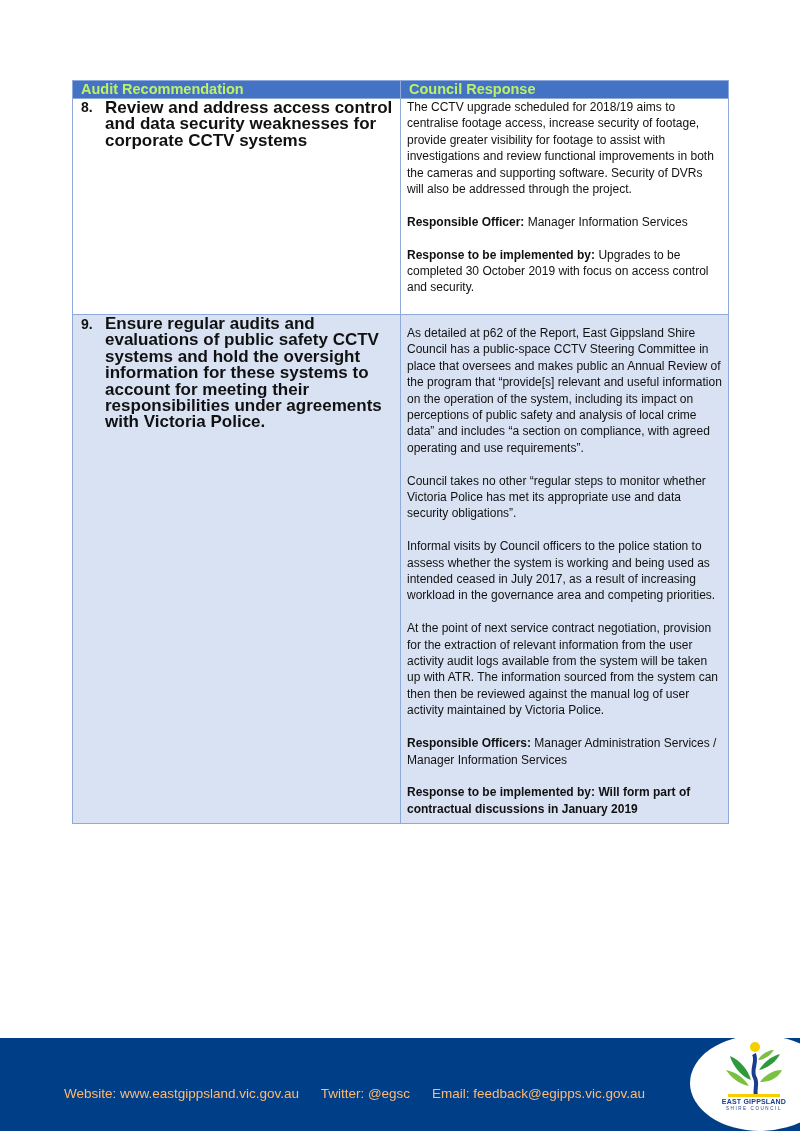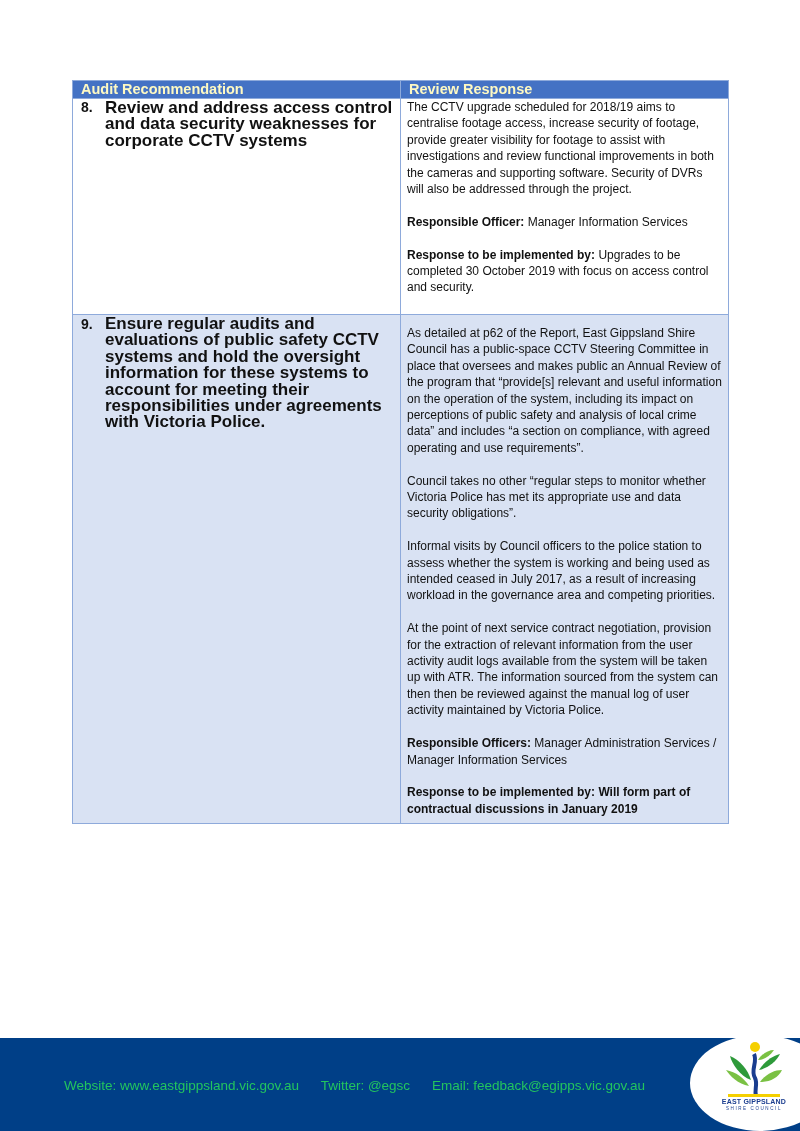--- a/index.html
+++ b/index.html
@@ -10,21 +10,21 @@
     color: #111;
   }
   .audit-table {
     position: absolute; left: 72px; top: 80px; width: 656px;
     border-collapse: collapse; table-layout: fixed;
     font-size: 12px; line-height: 16.4px;
   }
   .audit-table col.c1 { width: 328px; }
   .audit-table col.c2 { width: 328px; }
   .audit-table th {
-    background: #4472c4; color: #fef9c3; text-align: left;
+    background: #4472c4; color: #bef264; text-align: left;
     font-weight: bold; font-size: 14.5px; line-height: 17px;
     padding: 0 0 0 8px; border: 1px solid #8eaadb;
   }
   .audit-table td {
     border: 1px solid #8eaadb; vertical-align: top;
     padding: 0 6px 6px 6px;
   }
   .row-white td { background: #ffffff; }
   .row-blue td { background: #d9e2f3; }
   .rec { display: flex; }
@@ -32,21 +32,21 @@
   .rec-text { font-weight: bold; font-size: 17px; line-height: 16.4px; padding-top: 1px; }
   .row-blue .rec-num { padding-top: 1px; }
   .resp p { margin: 0 0 16.4px 0; }
   .resp p:last-child { margin-bottom: 0; }
   .resp b { font-weight: bold; }
   .footer {
     position: absolute; left: 0; top: 1038px; width: 800px; height: 93px;
     background: #003f87;
   }
   .footer-text {
-    position: absolute; left: 64px; top: 40px; color: #22c55e;
+    position: absolute; left: 64px; top: 48px; color: #fdba74;
     font-size: 13.5px; white-space: nowrap;
   }
   .footer-text span { margin-right: 18px; }
   .logo-ellipse {
     position: absolute; left: 690px; top: 1035px; width: 140px; height: 96px;
     background: #ffffff; border-radius: 50%;
   }
   .logo {
     position: absolute; left: 718px; top: 1040px; width: 72px; height: 88px;
   }
@@ -59,21 +59,21 @@
 <body>
 
 <table class="audit-table">
   <colgroup>
       <col class="c1">
       <col class="c2">
     </colgroup>
   <thead>
     <tr>
       <th>Audit Recommendation</th>
-      <th>Review Response</th>
+      <th>Council Response</th>
     </tr>
   </thead>
   <tbody>
     <tr class="row-white" style="height:216px;">
       <td>
         <div class="rec">
           <span class="rec-num">8.</span>
           <span class="rec-text">Review and address access control and data security weaknesses for corporate CCTV systems</span>
         </div>
       </td>

